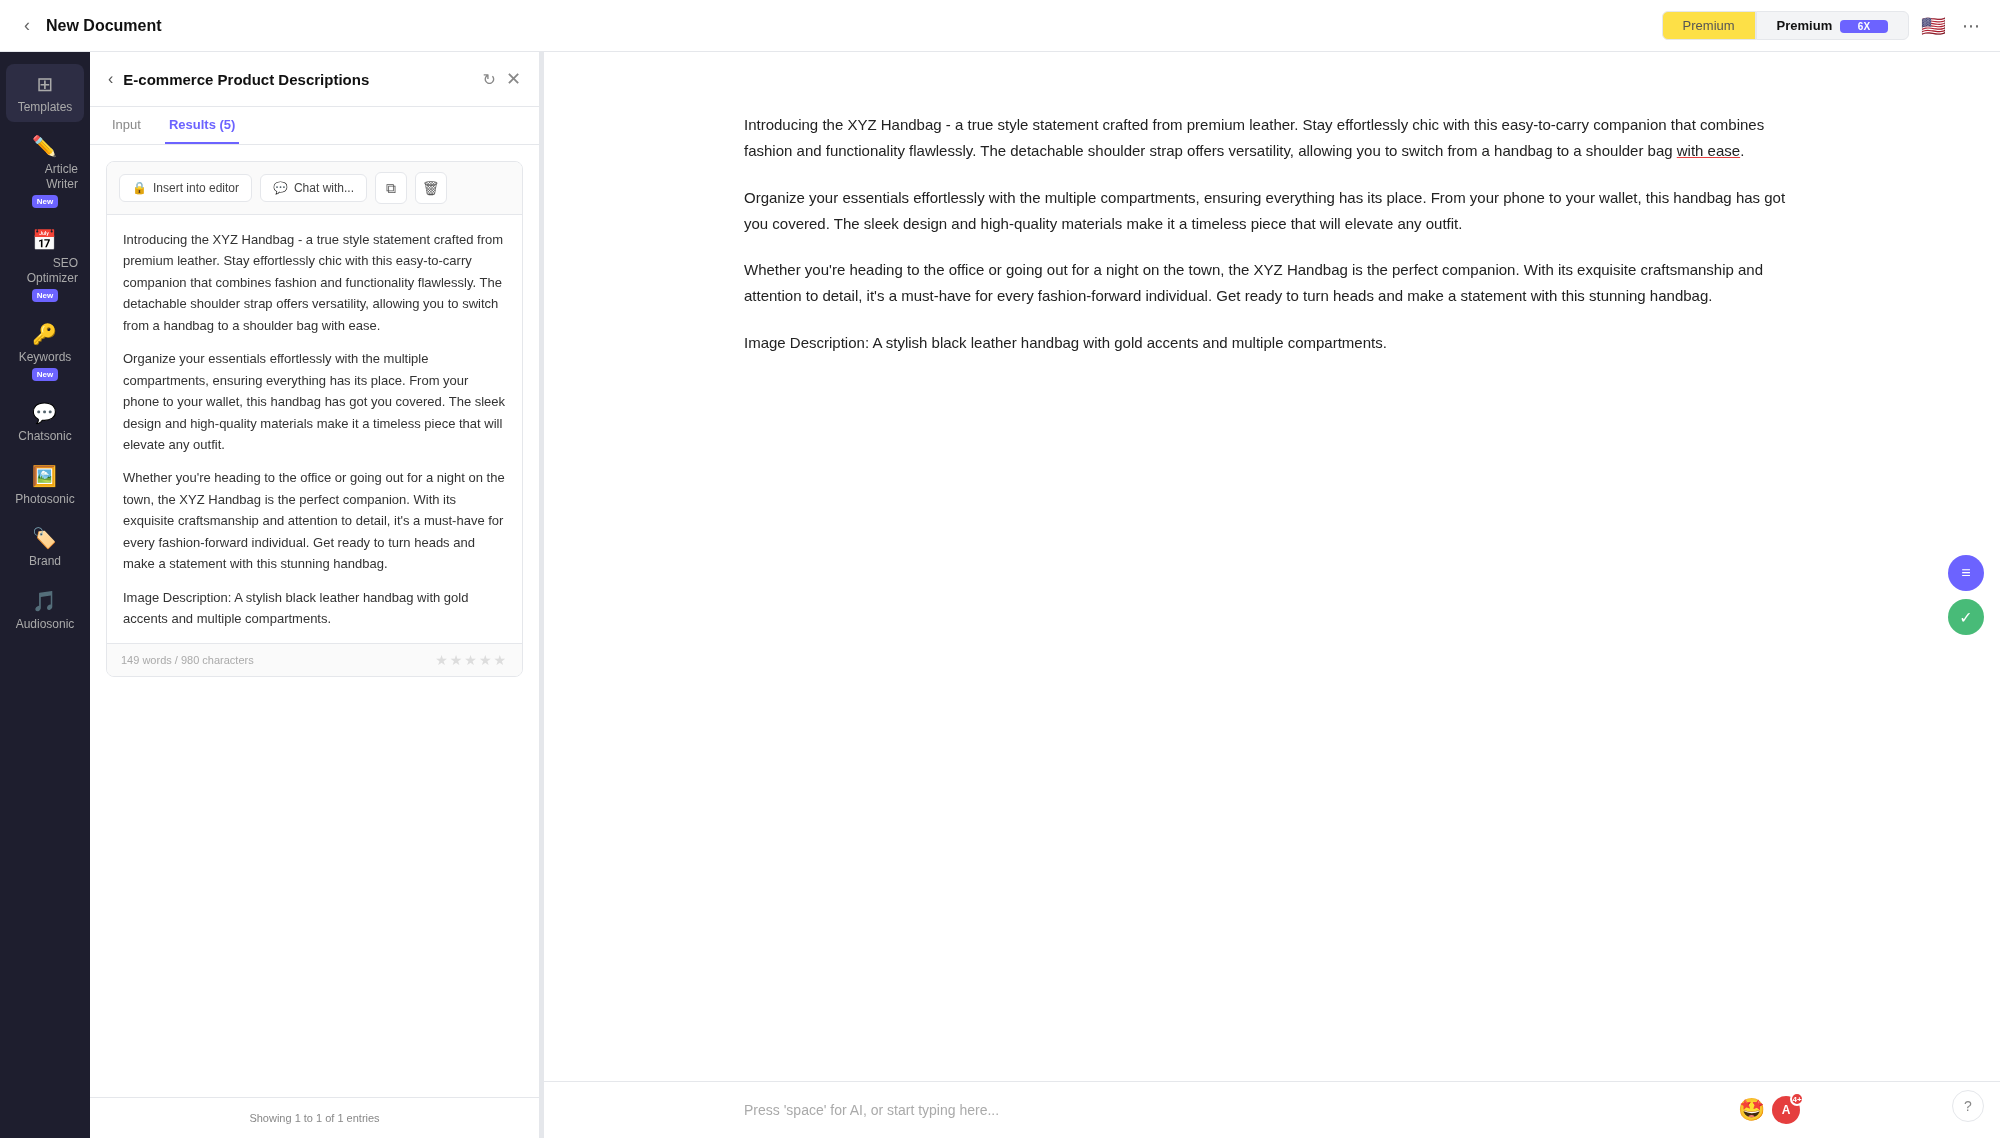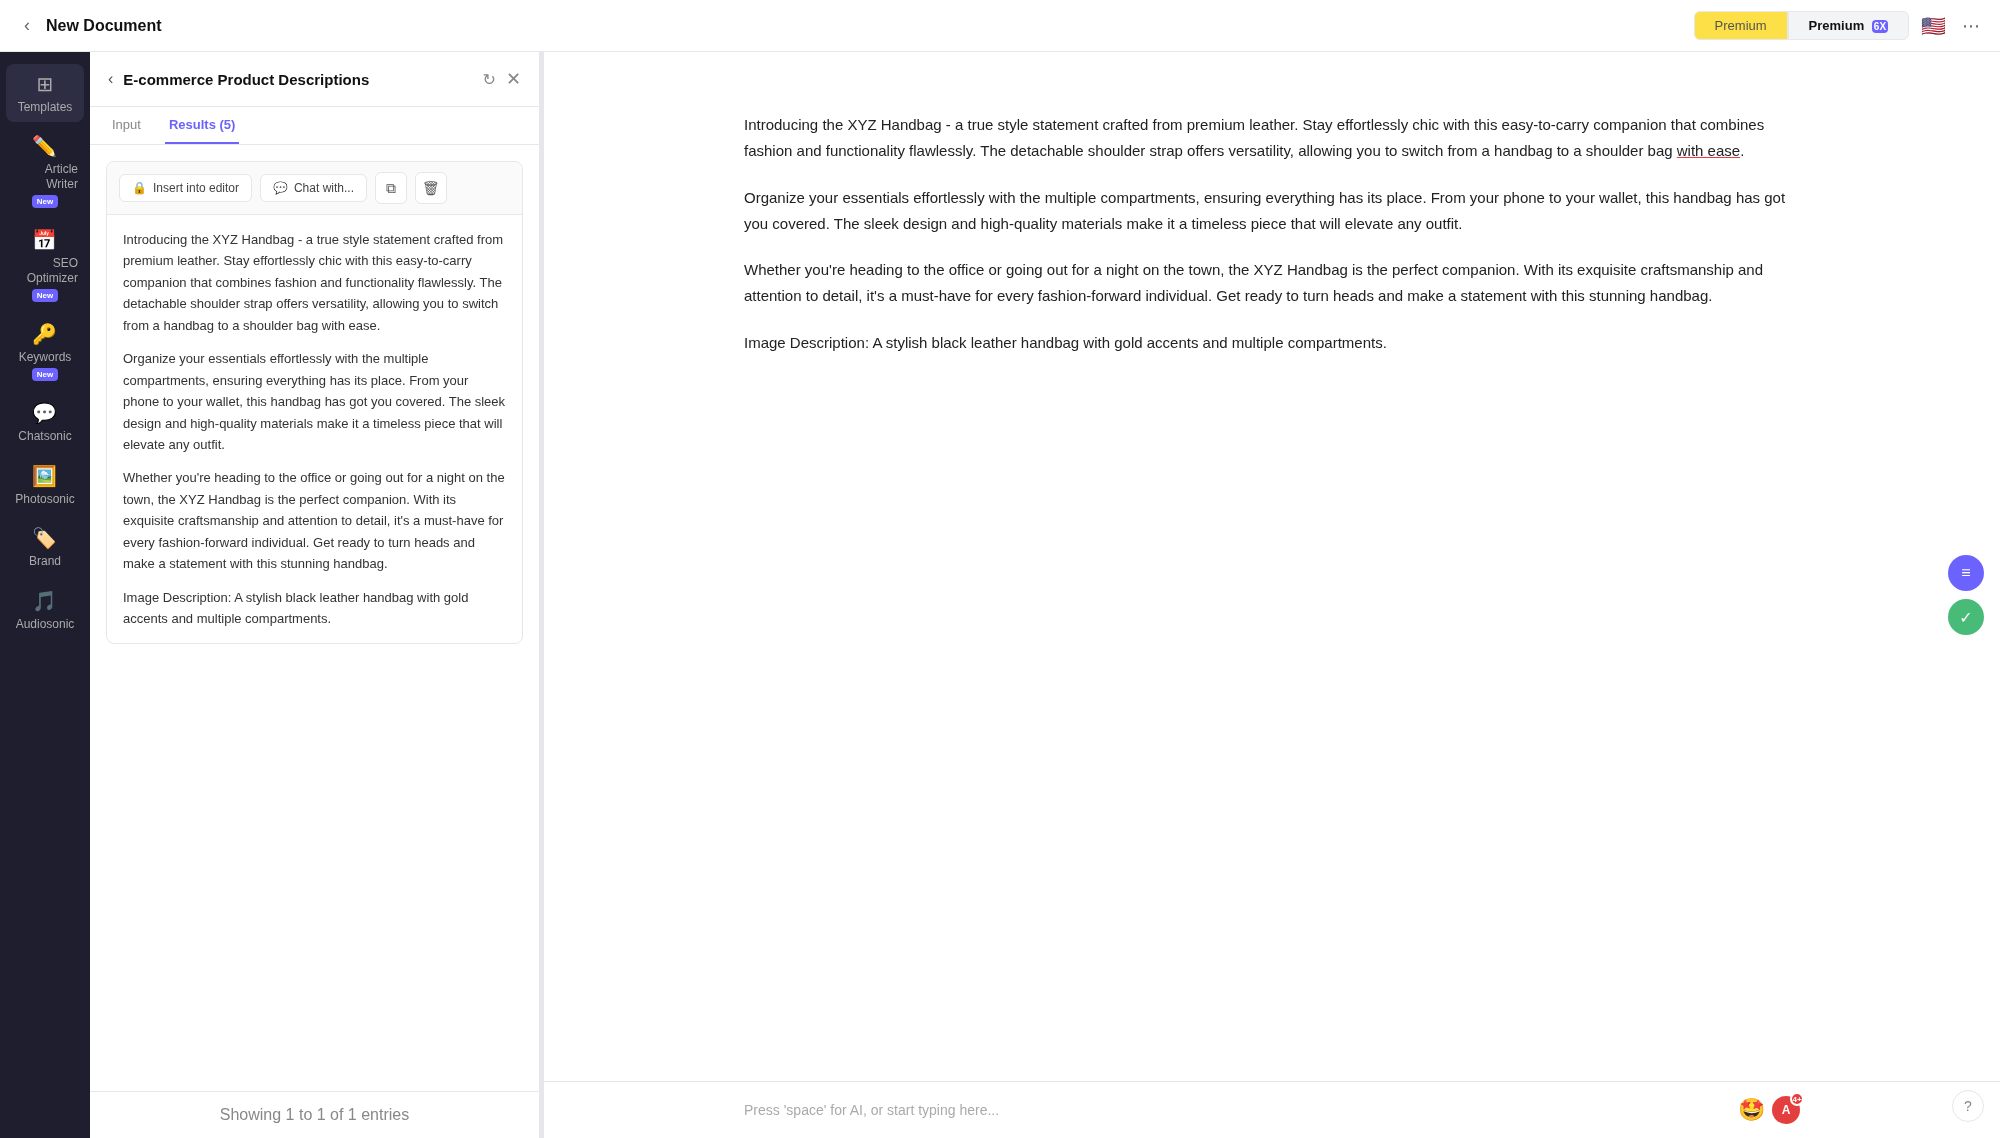--- a/index.html
+++ b/index.html
@@ -30,21 +30,21 @@
       color: #555;
     }
     .tab-btn.active { background: #f3f4f6; font-weight: 600; color: #111; }
     .tab-btn:first-child { border-radius: 6px 0 0 6px; }
     .tab-btn:last-child { border-radius: 0 6px 6px 0; }
     .tab-badge {
       background: #6c63ff;
       color: #fff;
       border-radius: 4px;
       font-size: 10px;
-      padding: 1px 2px;
+      padding: 1px 18px;
       margin-left: 4px;
     }
     .topbar-right { display: flex; gap: 16px; align-items: center; margin-left: auto; }
     .flag-icon { font-size: 20px; }
     .share-icon { font-size: 18px; color: #666; cursor: pointer; }
 
     
     .main-layout {
       display: flex;
       flex: 1;
@@ -178,21 +178,21 @@
       align-items: center;
       justify-content: space-between;
       background: #fafafa;
     }
     .result-stats { font-size: 11px; color: #aaa; }
     .stars { color: #ddd; font-size: 14px; letter-spacing: 2px; }
 
     .panel-footer {
       padding: 14px 18px;
       border-top: 1px solid #e5e7eb;
-      font-size: 16px;
+      font-size: 11px;
       color: #888;
       text-align: center;
     }
 
     
     .editor-area {
       flex: 1;
       background: #fff;
       display: flex;
       flex-direction: column;
@@ -379,20 +379,24 @@
           </button>
           <button class="result-icon-btn">⧉</button>
           <button class="result-icon-btn">🗑</button>
         </div>
         <div class="result-card-body">
           <p>Introducing the XYZ Handbag - a true style statement crafted from premium leather. Stay effortlessly chic with this easy-to-carry companion that combines fashion and functionality flawlessly. The detachable shoulder strap offers versatility, allowing you to switch from a handbag to a shoulder bag with ease.</p>
           <p>Organize your essentials effortlessly with the multiple compartments, ensuring everything has its place. From your phone to your wallet, this handbag has got you covered. The sleek design and high-quality materials make it a timeless piece that will elevate any outfit.</p>
           <p>Whether you're heading to the office or going out for a night on the town, the XYZ Handbag is the perfect companion. With its exquisite craftsmanship and attention to detail, it's a must-have for every fashion-forward individual. Get ready to turn heads and make a statement with this stunning handbag.</p>
           <p>Image Description: A stylish black leather handbag with gold accents and multiple compartments.</p>
         </div>
+        <div class="result-card-footer">
+          <span class="result-stats">149 words / 980 characters</span>
+          <span class="stars">★★★★★</span>
+        </div>
       </div>
     </div>
     <div class="panel-footer">
       <span>Showing 1 to 1 of 1 entries</span>
     </div>
   </div>
 
   <div class="panel-divider"></div>
 
   <div class="editor-area">

